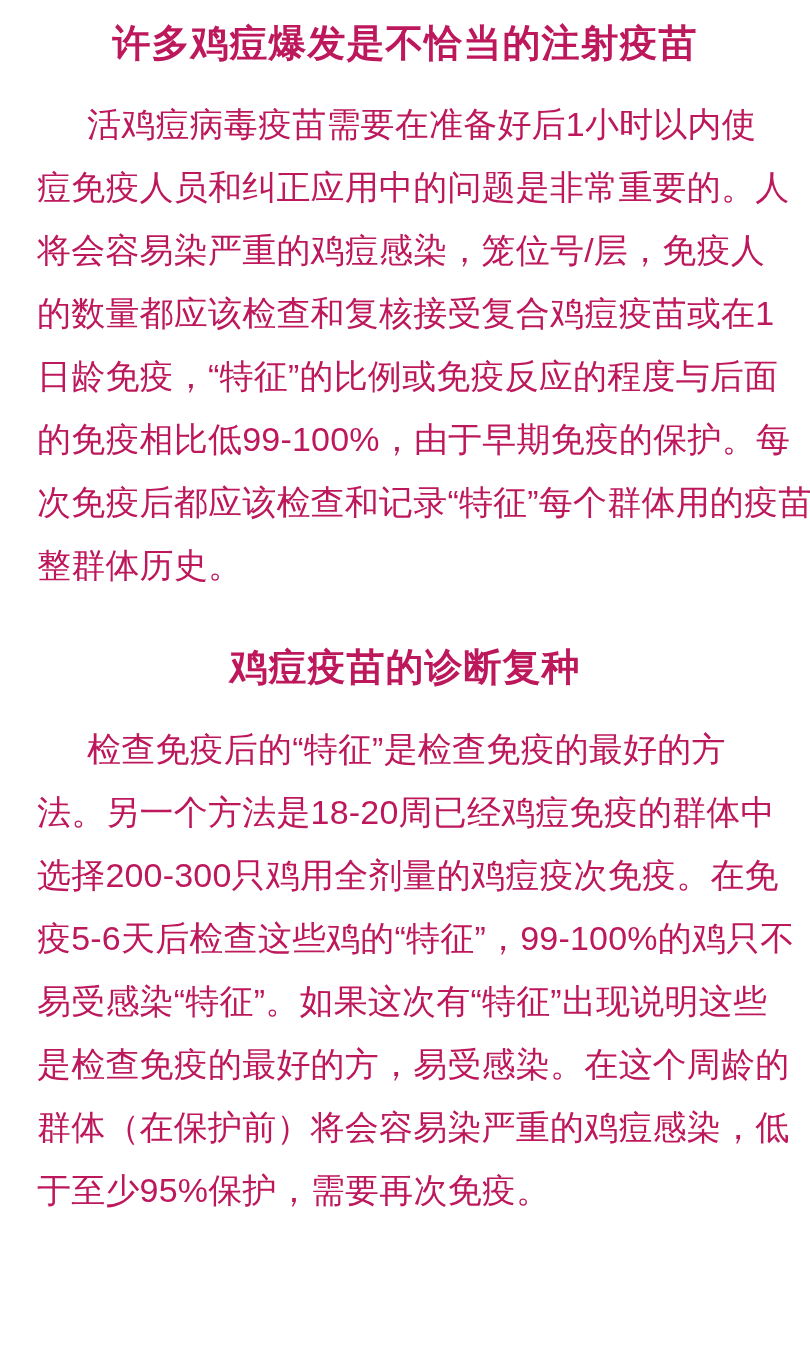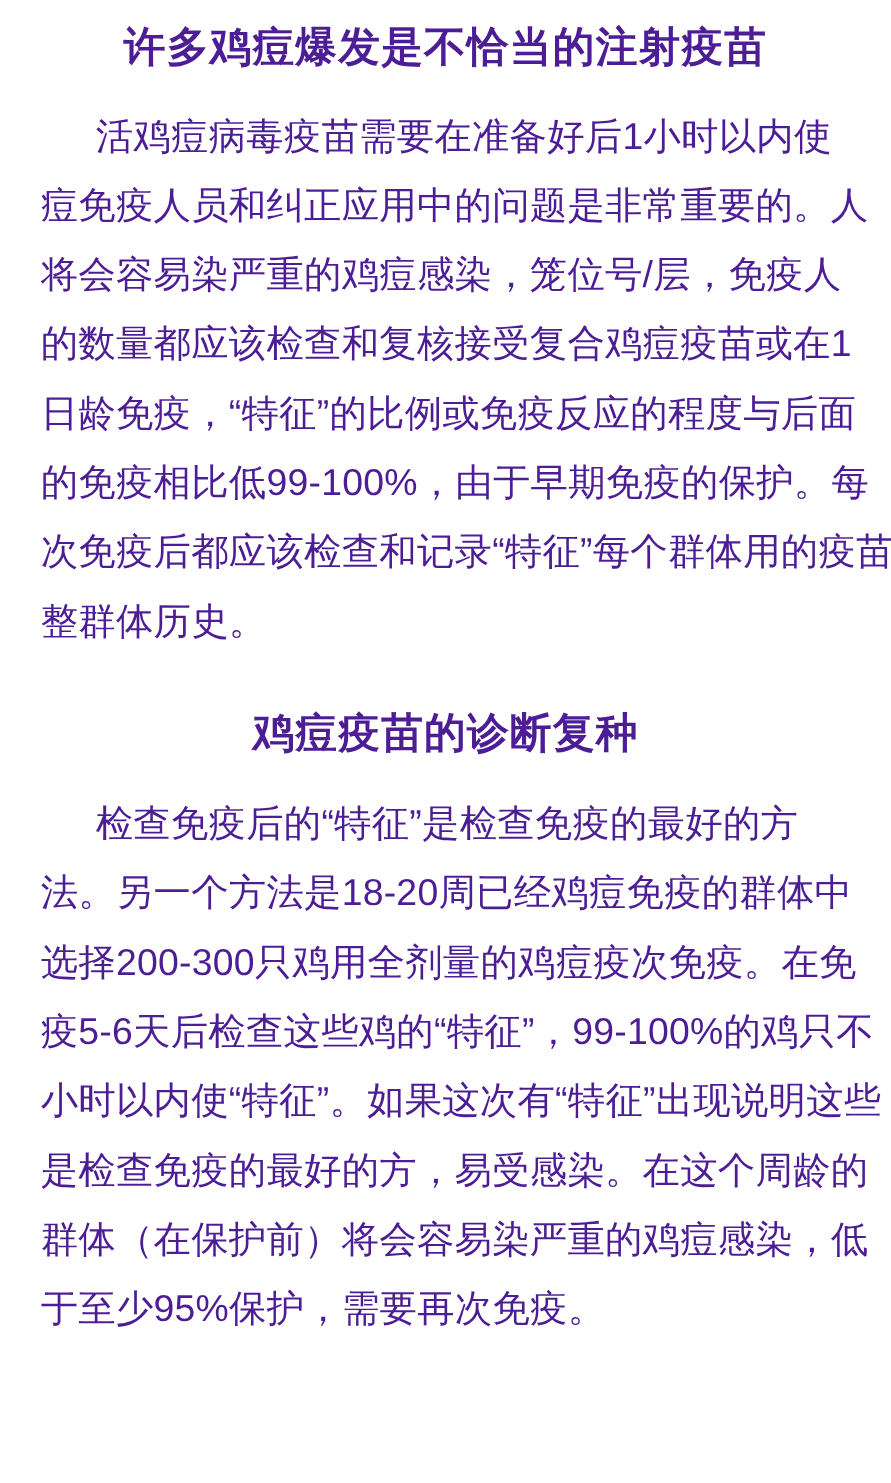--- a/index.html
+++ b/index.html
@@ -4,21 +4,21 @@
 <style>
   * { margin: 0; padding: 0; box-sizing: border-box; }
   html, body {
     background: #ffffff;
   }
   .page {
     position: relative;
     width: 810px;
     height: 1348px;
     background: #ffffff;
-    color: #4c1d95;
+    color: #be185d;
     overflow: hidden;
     font-family: "Liberation Sans", sans-serif;
   }
   .doc-heading {
     margin: 20px 16px 0 16px;
     text-align: center;
     font-size: 38px;
     line-height: 46px;
     font-weight: bold;
     letter-spacing: 1px;
@@ -61,19 +61,19 @@
     <div class="text-line">整群体历史。</div>
   </div>
 
   <h1 class="doc-heading second">鸡痘疫苗的诊断复种</h1>
 
   <div class="paragraph second">
     <div class="text-line first-line">检查免疫后的“特征”是检查免疫的最好的方</div>
     <div class="text-line">法。另一个方法是18-20周已经鸡痘免疫的群体中</div>
     <div class="text-line">选择200-300只鸡用全剂量的鸡痘疫次免疫。在免</div>
     <div class="text-line">疫5-6天后检查这些鸡的“特征”，99-100%的鸡只不</div>
-    <div class="text-line">小时以内使“特征”。如果这次有“特征”出现说明这些</div>
+    <div class="text-line">易受感染“特征”。如果这次有“特征”出现说明这些</div>
     <div class="text-line">是检查免疫的最好的方，易受感染。在这个周龄的</div>
     <div class="text-line">群体（在保护前）将会容易染严重的鸡痘感染，低</div>
     <div class="text-line">于至少95%保护，需要再次免疫。</div>
   </div>
 
 </div>
 
 </body></html>

